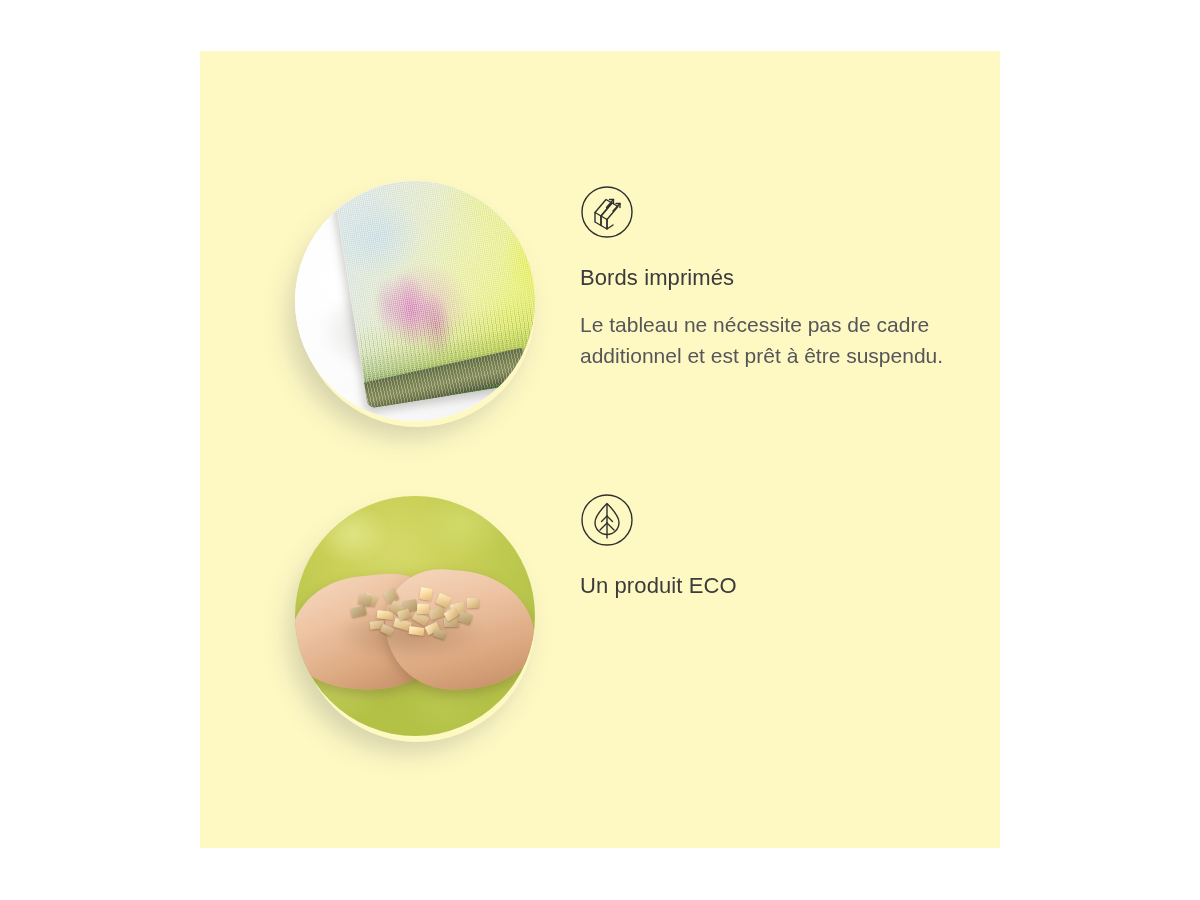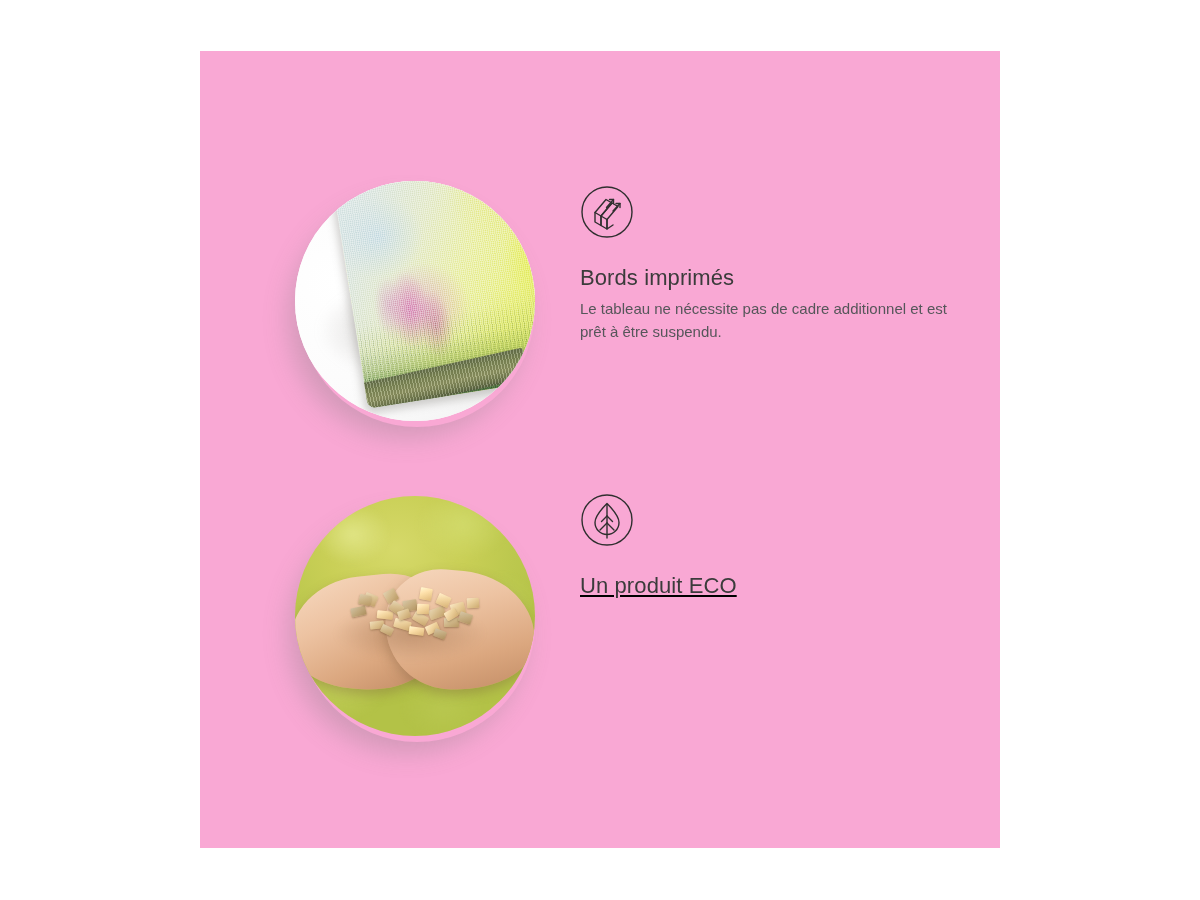--- a/index.html
+++ b/index.html
@@ -19,21 +19,21 @@
     background: #ffffff;
   }
 
   
   .panel {
     position: absolute;
     left: 200px;
     top: 51px;
     width: 800px;
     height: 797px;
-    background: #f9a8d4;
+    background: #fef9c3;
   }
 
   
   .feature-row {
     position: absolute;
     left: 0;
     width: 800px;
   }
   #feature-row-printed-edges { top: 130px; height: 275px; }
   #feature-row-eco           { top: 400px; height: 300px; }
@@ -275,38 +275,38 @@
     border-radius: 1px;
   }
 
   
   .copy {
     position: absolute;
     left: 380px;
     width: 390px;
   }
   #copy-printed-edges { top: 4px; }
-  #copy-eco           { top: 42px; text-decoration: underline; }
+  #copy-eco           { top: 42px; }
 
   .feature-icon {
     width: 54px;
     height: 54px;
     display: block;
   }
   .feature-title {
     margin: 26px 0 0 0;
     font-size: 22px;
     font-weight: 400;
     color: #3b3b3b;
     letter-spacing: 0.1px;
     line-height: 1.2;
   }
   .feature-desc {
-    margin: 7px 0 0 0;
-    font-size: 15px;
+    margin: 18px 0 0 0;
+    font-size: 21px;
     font-weight: 400;
     color: #56565a;
     line-height: 1.48;
   }
 </style>
 </head>
 <body>
 
 <div id="product-info-page">
 

